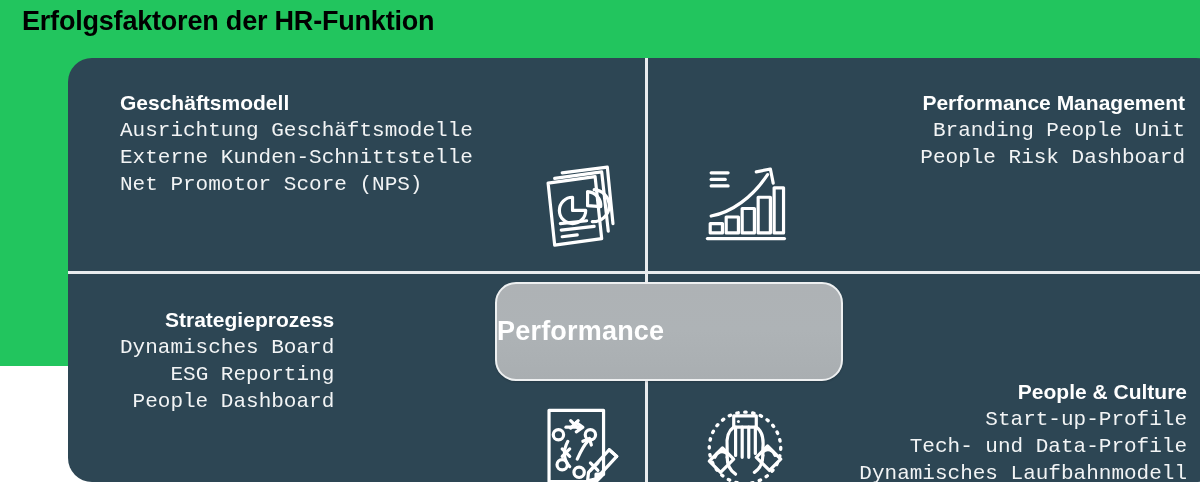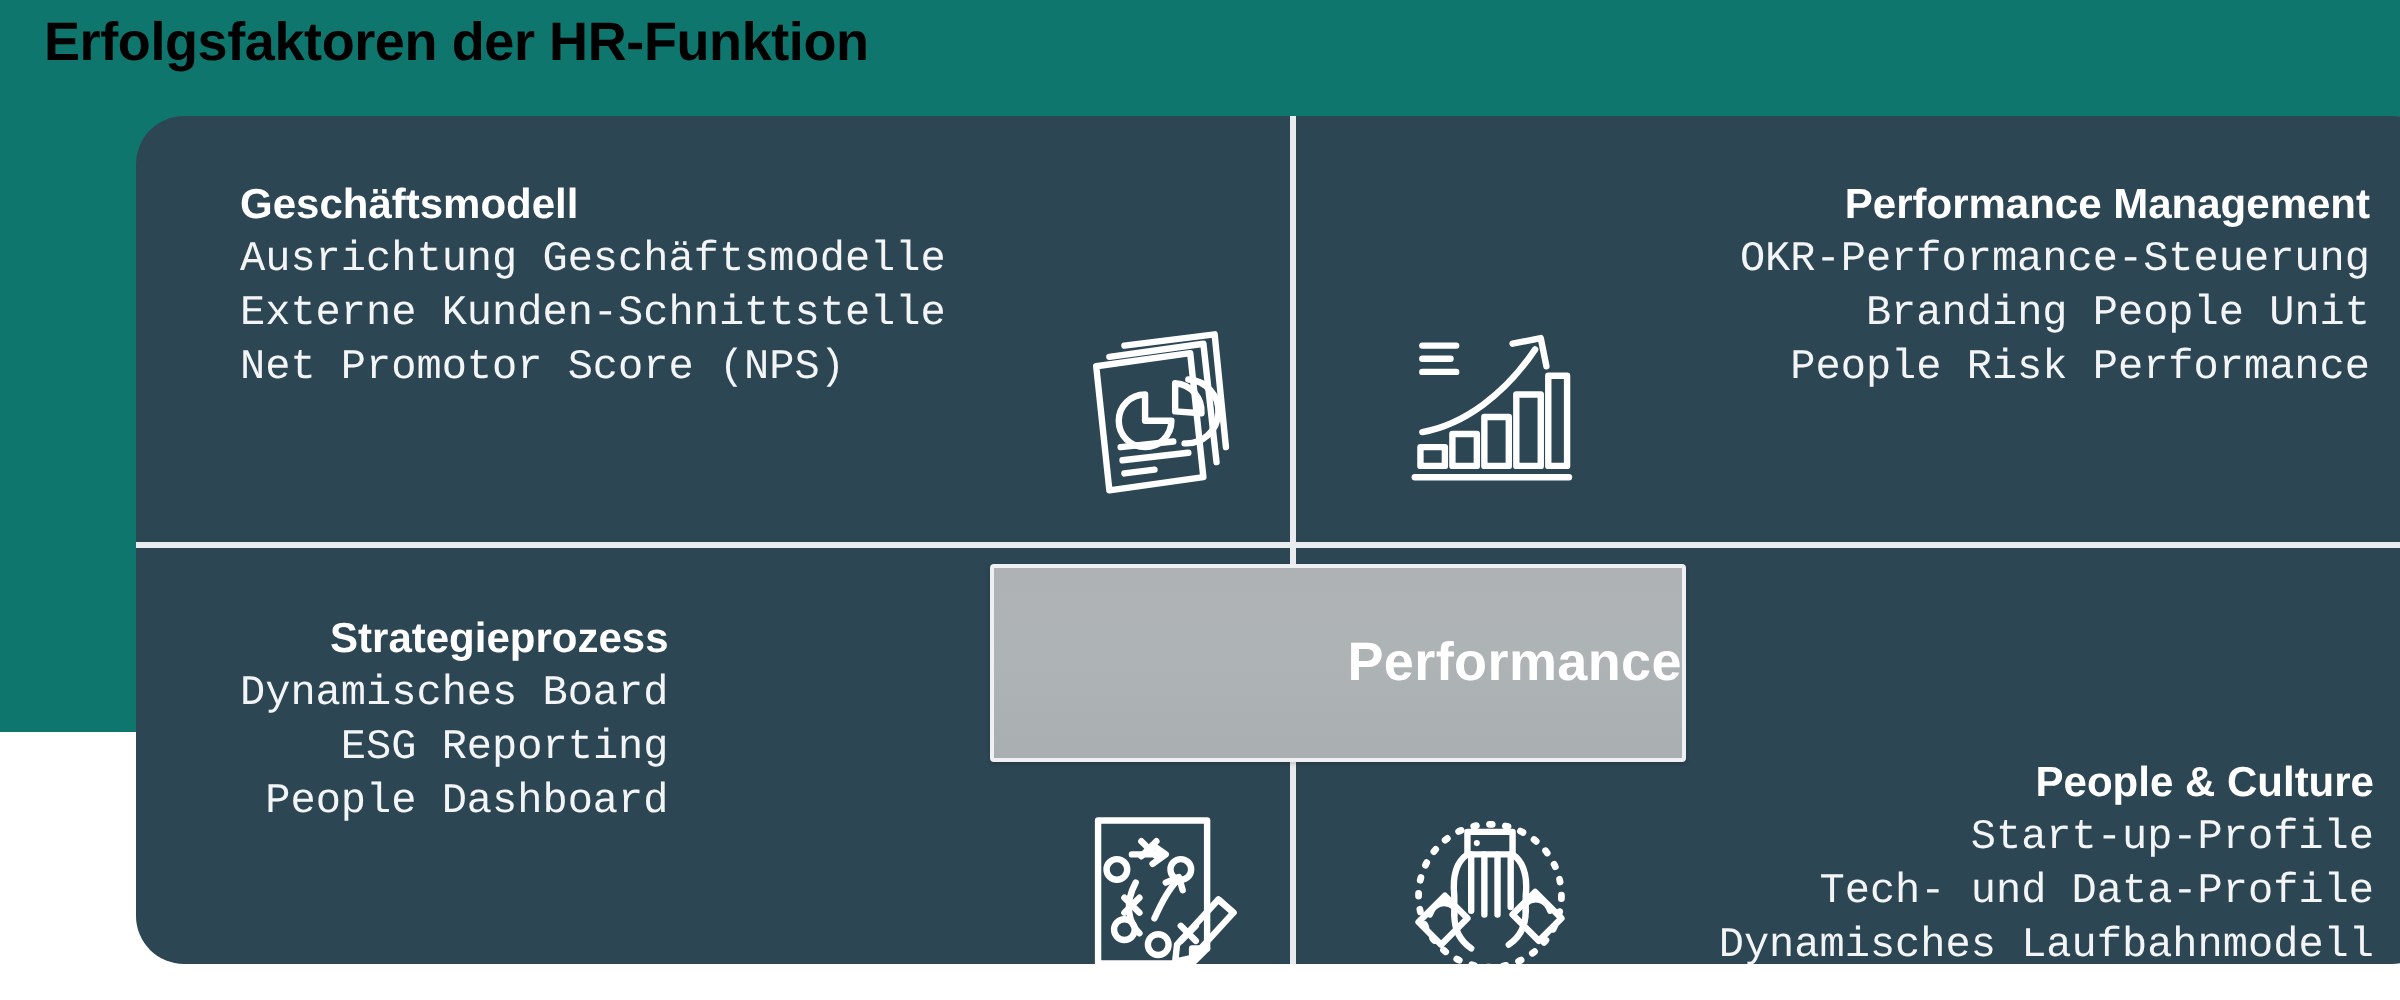--- a/index.html
+++ b/index.html
@@ -11,21 +11,21 @@
   body {
     width: 1200px;
     height: 500px;
     font-family: "Liberation Sans", sans-serif;
     overflow: hidden;
   }
   .stage {
     position: relative;
     width: 1200px;
     height: 366px;
-    background: #0f766e;
+    background: #22c55e;
   }
 
   
   .page-title {
     position: absolute;
     left: 22px;
     top: 6px;
     font-size: 27px;
     font-weight: bold;
     color: #000000;
@@ -124,25 +124,25 @@
 
   
   .center-badge {
     position: absolute;
     left: 427px;
     top: 224px;
     width: 348px;
     height: 99px;
     box-sizing: border-box;
     border: 2px solid #eef0f1;
-    border-radius: 2px;
+    border-radius: 21px;
     background: linear-gradient(180deg, #aeb2b5 0%, #aeb3b6 48%, #a9aeb1 100%);
     display: flex;
     align-items: center;
-    justify-content: flex-end;
+    justify-content: flex-start;
     box-shadow: 0 1px 2px rgba(0,0,0,0.18);
   }
   .center-badge-label {
     font-size: 27px;
     font-weight: bold;
     color: #ffffff;
     letter-spacing: 0.2px;
   }
 </style>
 </head>
@@ -162,23 +162,22 @@
         <div class="quad-title">Geschäftsmodell</div>
         <div class="quad-line">Ausrichtung Geschäftsmodelle</div>
         <div class="quad-line">Externe Kunden-Schnittstelle</div>
         <div class="quad-line">Net Promotor Score (NPS)</div>
       </div>
     </div>
 
     <div class="quad quad-tr">
       <div class="quad-text">
         <div class="quad-title">Performance Management</div>
-        <div class="quad-line">OKR-Performance-Steuerung</div>
         <div class="quad-line">Branding People Unit</div>
-        <div class="quad-line">People Risk Performance</div>
+        <div class="quad-line">People Risk Dashboard</div>
       </div>
     </div>
 
     <div class="quad quad-bl">
       <div class="quad-text">
         <div class="quad-title">Strategieprozess</div>
         <div class="quad-line">Dynamisches Board</div>
         <div class="quad-line">ESG Reporting</div>
         <div class="quad-line">People Dashboard</div>
       </div>

